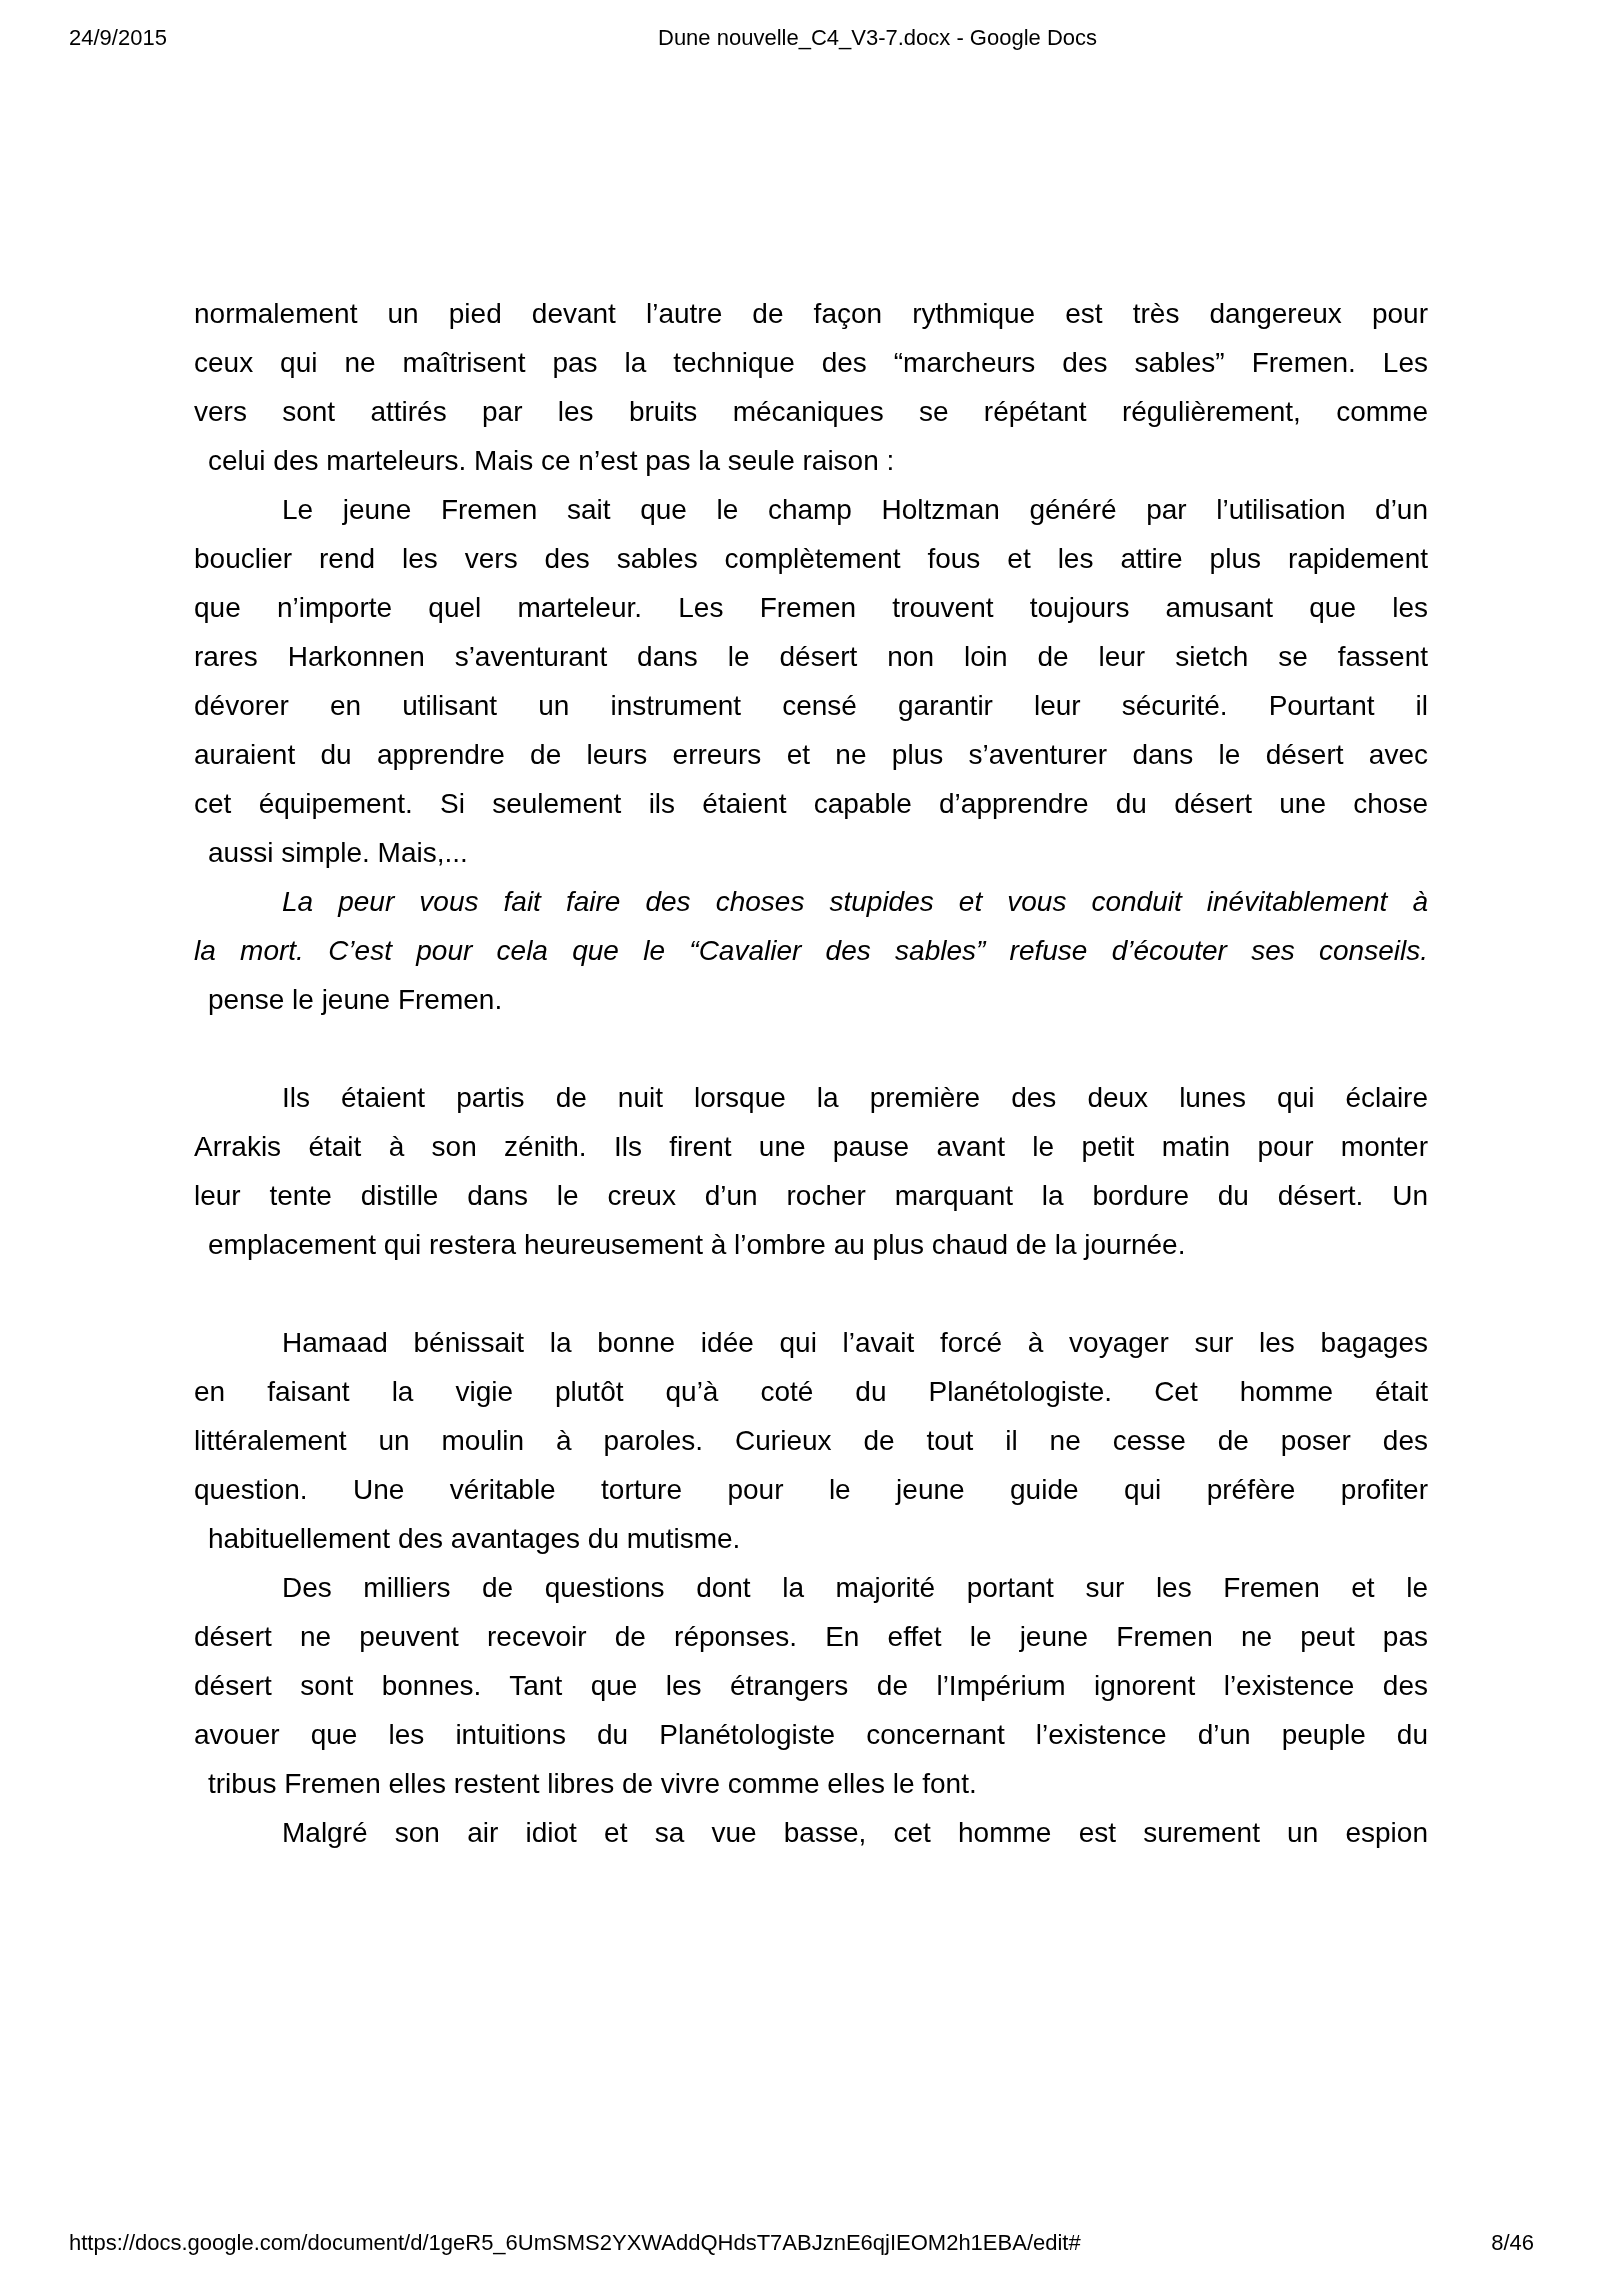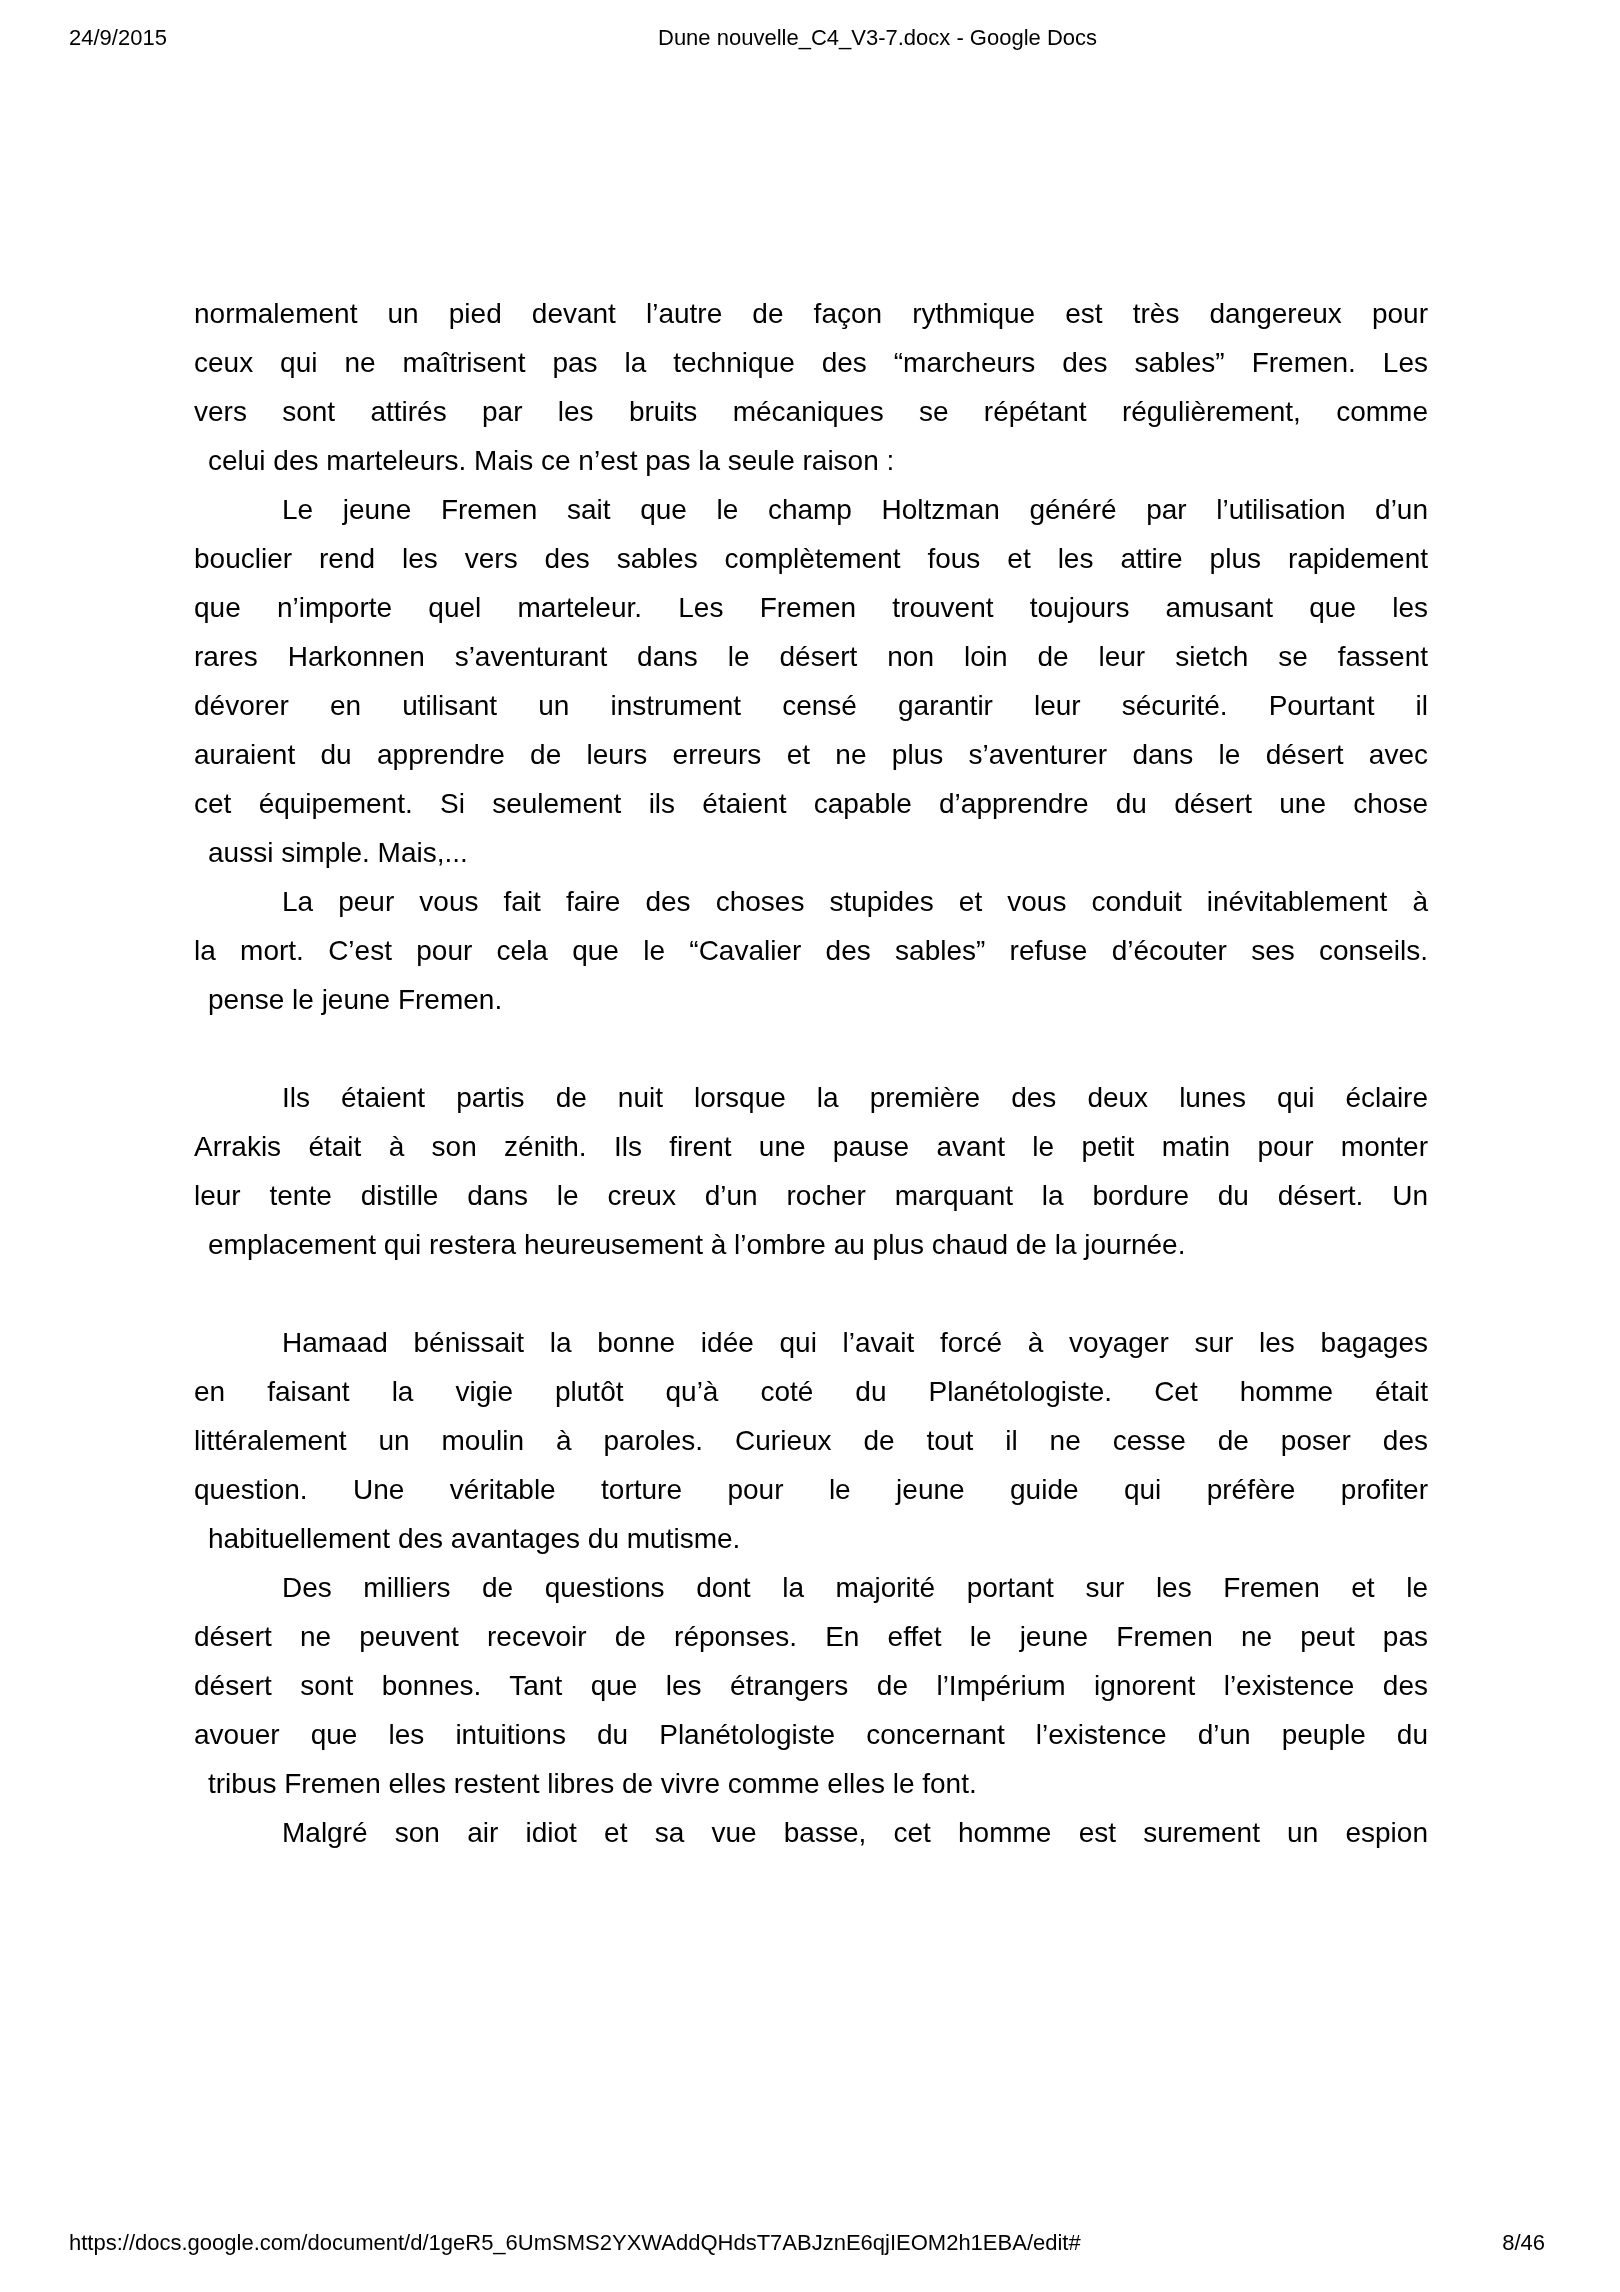--- a/index.html
+++ b/index.html
@@ -20,21 +20,21 @@
   .hf {
     position: absolute;
     font-size: 22px;
     line-height: 23.5px;
     white-space: nowrap;
     color: #000000;
   }
   .header-date   { left: 69px;  top: 25.5px; }
   .header-title  { left: 658px; top: 25.5px; }
   .footer-url    { left: 69px;  top: 2231px; }
-  .footer-page   { right: 75px; top: 2231px; text-align: left; }
+  .footer-page   { right: 86px; top: 2231px; text-align: left; }
   
   .doc-body {
     position: absolute;
     left: 194px;
     top: 289px;
     width: 1234px;
     font-size: 28px;
     line-height: 49px;
     color: #000000;
   }
@@ -43,21 +43,21 @@
   .line {
     text-align: justify;
     text-align-last: justify;
   }
   .line.lastline {
     text-align: left;
     text-align-last: left;
     margin-left: 14px;
   }
   .line.indent { text-indent: 88px; }
-  .line.italic { }
+  .line.italic { font-style: italic; }
 </style>
 </head>
 <body>
 
 <div class="page">
 
   <span class="hf header-date">24/9/2015</span>
 
   <span class="hf header-title">Dune nouvelle_C4_V3-7.docx - Google Docs</span>
 

